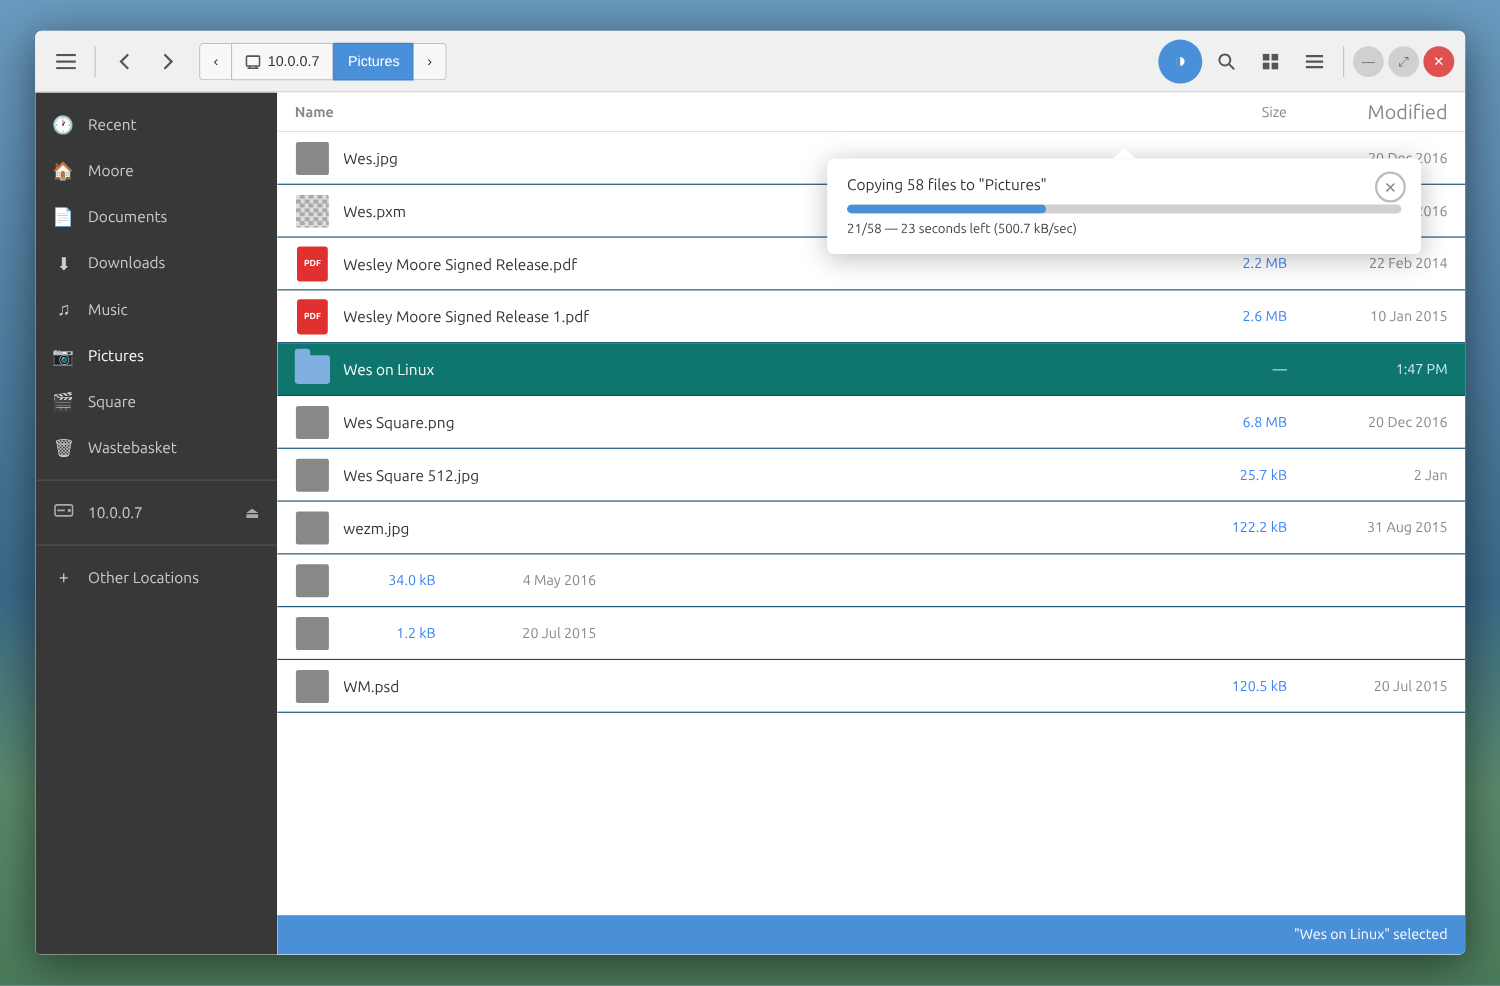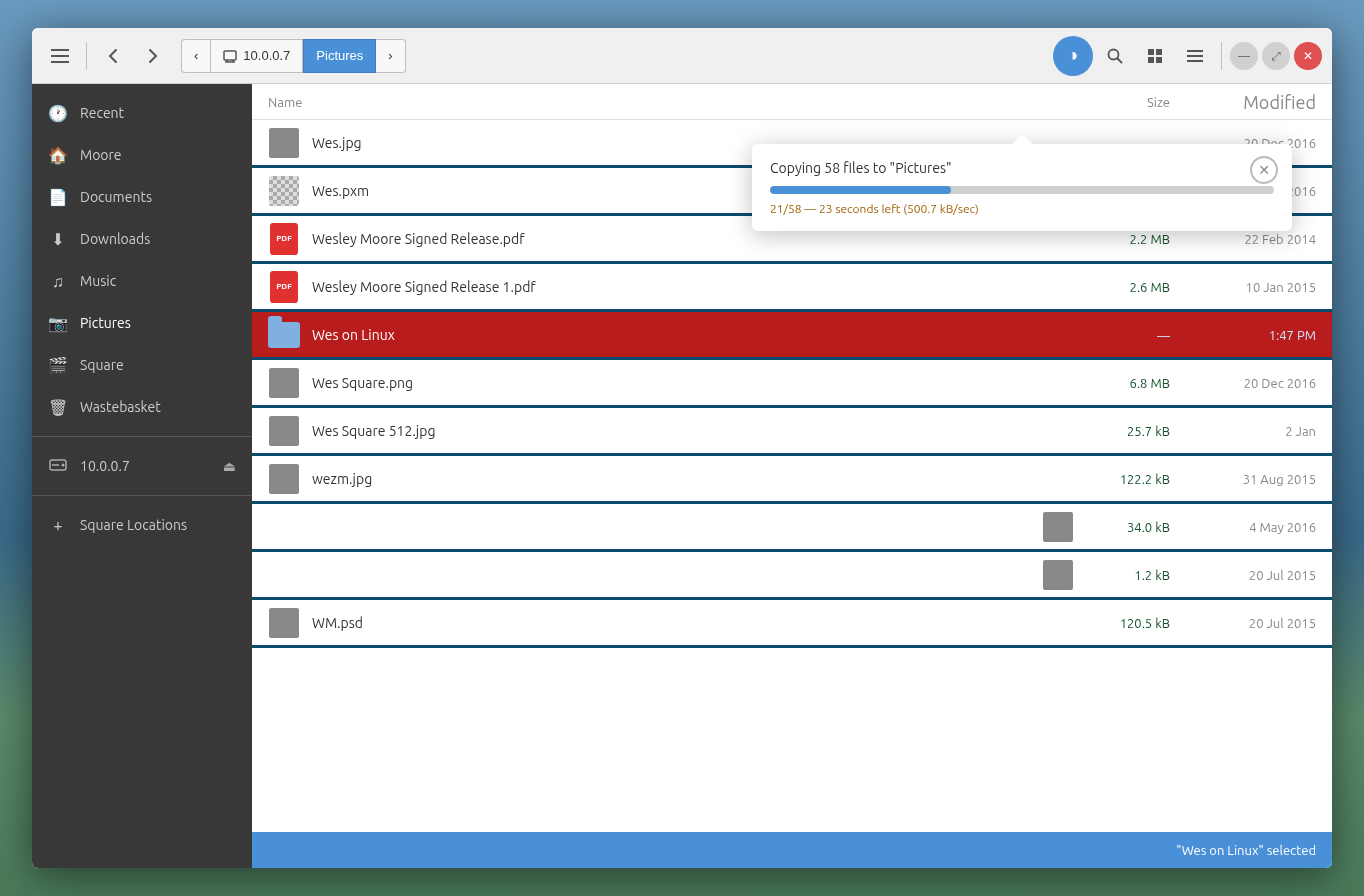--- a/index.html
+++ b/index.html
@@ -199,21 +199,21 @@
       height: 36px;
       background: #fff;
       border-bottom: 1px solid #e0e0e0;
       padding: 0 16px;
       flex-shrink: 0;
     }
     .col-name {
       flex: 1;
       font-size: 13px;
       color: #888;
-      font-weight: normal;
+      font-weight: bold;
     }
     .col-size {
       width: 100px;
       text-align: right;
       font-size: 13px;
       color: #888;
       padding-right: 16px;
     }
     .col-modified {
       width: 130px;
@@ -223,25 +223,24 @@
     }
     .file-list {
       flex: 1;
       overflow-y: auto;
     }
     .file-row {
       display: flex;
       align-items: center;
       height: 48px;
       padding: 0 16px;
-      border-bottom: 3px solid #0c4a6e;
-      cursor: pointer;
-      justify-content: flex-end;
-    }
-    .file-row.selected { background: #b91c1c; color: #fff; }
+      border-bottom: 1px solid #0c4a6e;
+      cursor: pointer;
+    }
+    .file-row.selected { background: #0f766e; color: #fff; }
     .file-row.selected .file-size,
     .file-row.selected .file-modified { color: #d0e8ff; }
     .file-icon {
       width: 32px;
       height: 32px;
       flex-shrink: 0;
       margin-right: 12px;
       display: flex;
       align-items: center;
       justify-content: center;
@@ -249,21 +248,21 @@
     .file-name {
       flex: 1;
       font-size: 14px;
       color: #333;
     }
     .file-row.selected .file-name { color: #fff; }
     .file-size {
       width: 100px;
       text-align: right;
       font-size: 13px;
-      color: #14532d;
+      color: #3b82f6;
       padding-right: 16px;
     }
     .file-modified {
       width: 130px;
       text-align: right;
       font-size: 13px;
       color: #888;
     }
 
     
@@ -344,21 +343,21 @@
       overflow: hidden;
       margin-bottom: 8px;
     }
     .progress-bar-fill {
       height: 100%;
       background: #4a90d9;
       border-radius: 4px;
     }
     .progress-details {
       font-size: 12px;
-      color: #a16207;
+      color: #404040;
     }
     .progress-close {
       position: absolute;
       top: 12px;
       right: 14px;
       width: 28px;
       height: 28px;
       border-radius: 50%;
       border: 2px solid #bbb;
       background: transparent;
@@ -509,21 +508,21 @@
           </span>
           <span>10.0.0.7</span>
         </div>
         <span class="eject-btn">⏏</span>
       </div>
 
       <div style="height:1px;background:#555;margin:8px 0;"></div>
 
       <div class="sidebar-item">
         <span class="icon">+</span>
-        <span>Square Locations</span>
+        <span>Other Locations</span>
       </div>
     </div>
 
     <div class="file-list-area">
 
       <div class="progress-popup">
         <div class="progress-title">Copying 58 files to "Pictures"</div>
         <div class="progress-bar-track">
           <div class="progress-bar-fill" style="width:36%"></div>
         </div>

